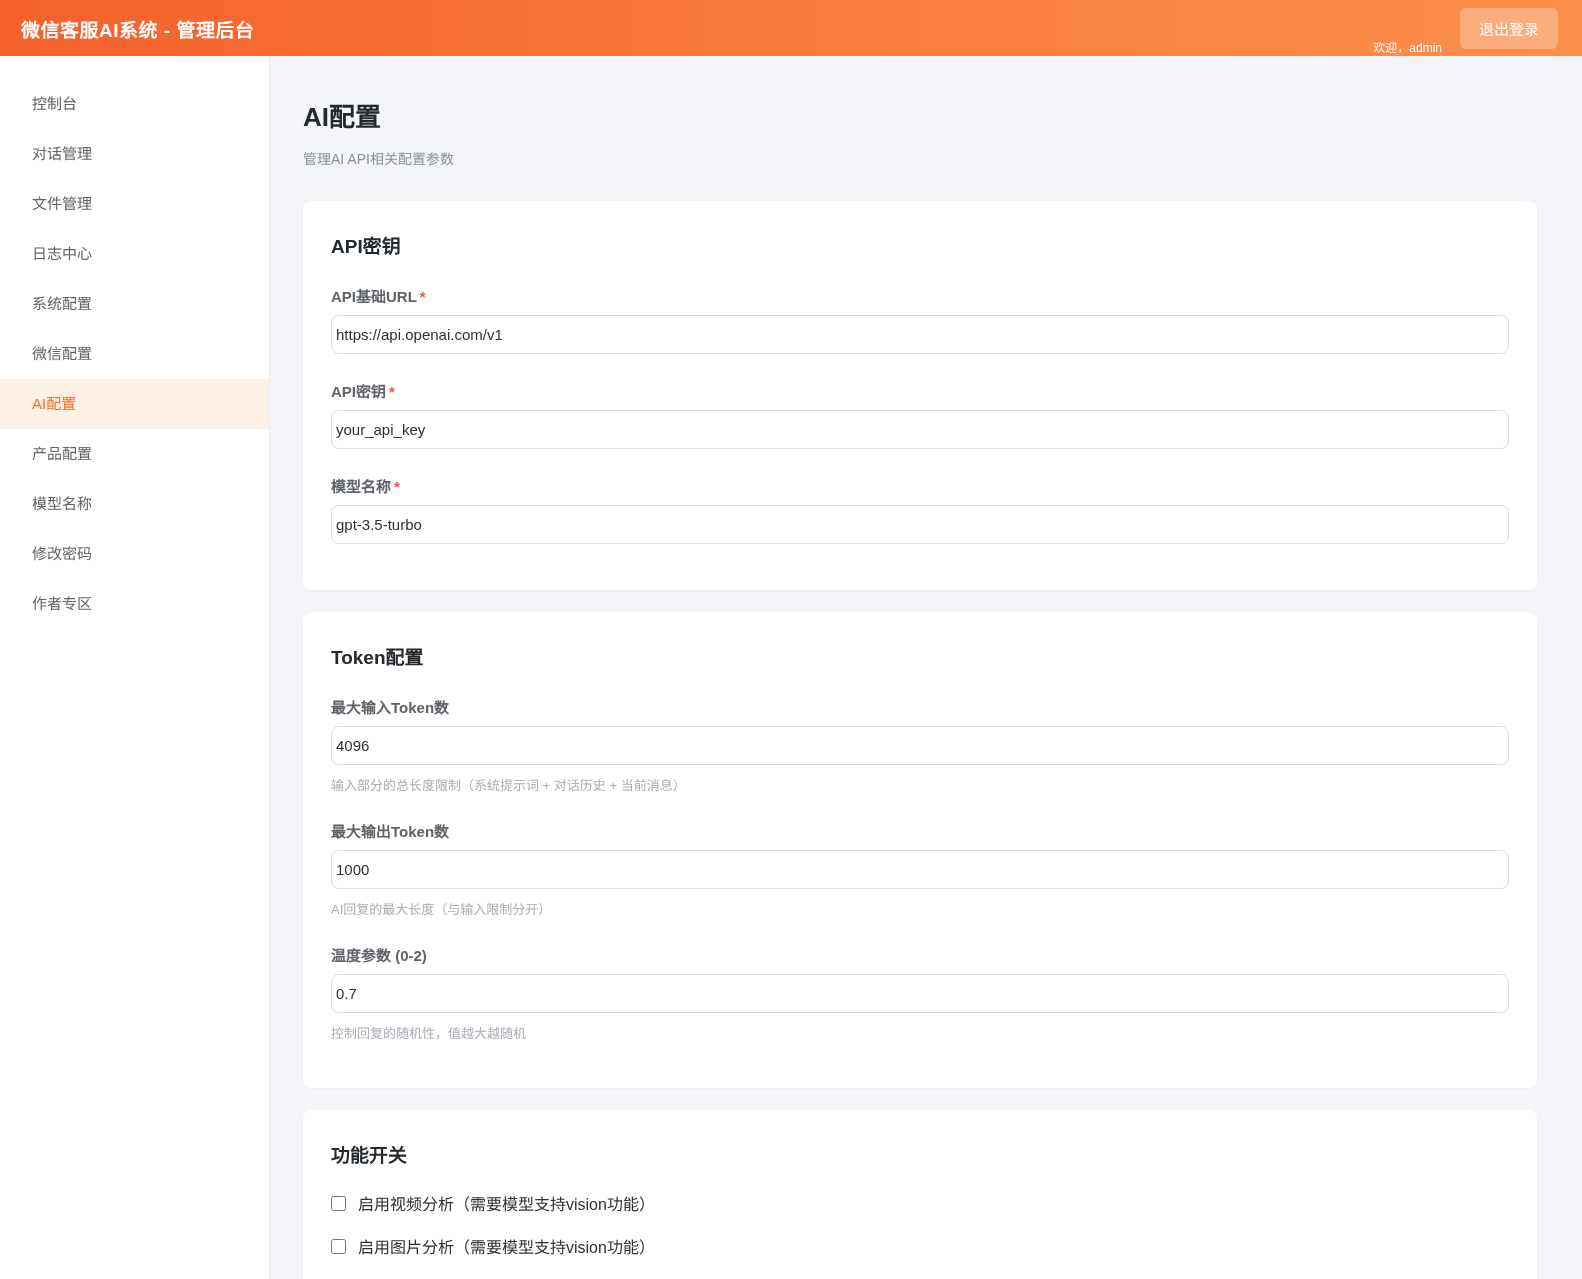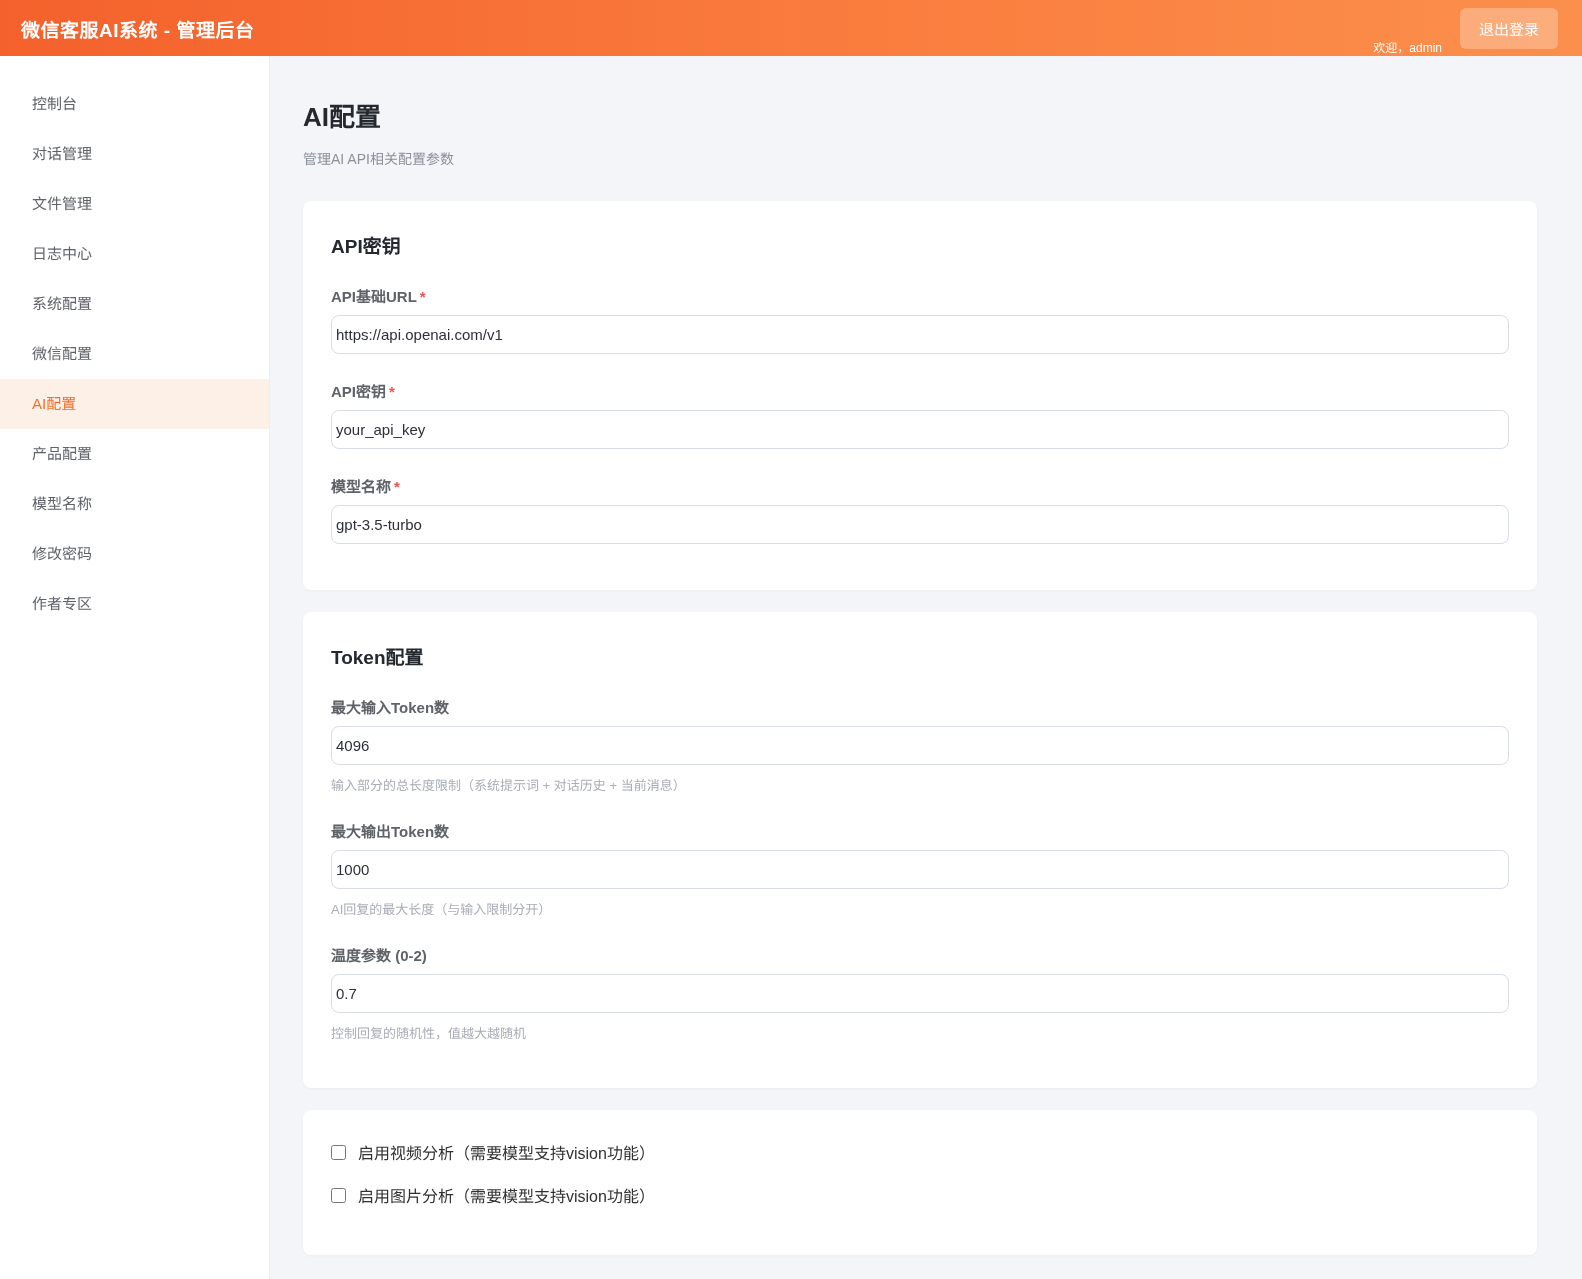--- a/index.html
+++ b/index.html
@@ -224,20 +224,21 @@
       </div>
 
       <div class="field">
         <label class="field-label">温度参数 (0-2)</label>
         <input type="text" class="text-input" value="0.7" style="">
         <div class="help-text">控制回复的随机性，值越大越随机</div>
       </div>
     </div>
 
     <div class="card features">
+      <h2 class="card-title">功能开关</h2>
 
       <label class="checkbox-row">
         <input type="checkbox" style="">
         <span>启用视频分析（需要模型支持vision功能）</span>
       </label>
 
       <label class="checkbox-row">
         <input type="checkbox" style="">
         <span>启用图片分析（需要模型支持vision功能）</span>
       </label>

